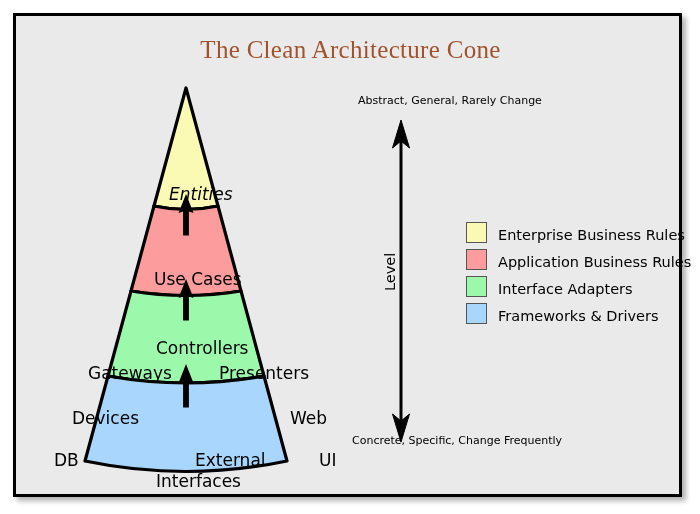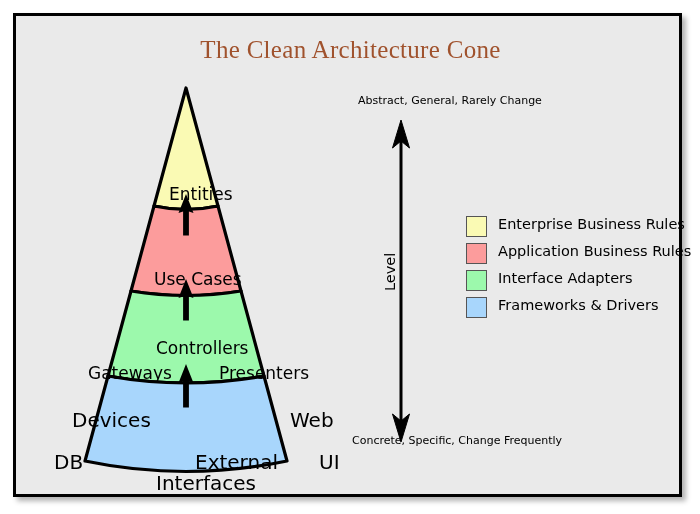--- a/index.html
+++ b/index.html
@@ -36,21 +36,21 @@
     white-space:nowrap;
   }
 
   
   .cone-svg{position:absolute;left:0;top:0;width:669px;height:484px;pointer-events:none;}
 
   
   .cone-label{
     position:absolute;
     color:#000000;
-    font-size:20px;
+    font-size:17px;
     white-space:nowrap;
     text-align:center;
   }
   .cone-label.big{font-size:17px;}
 
   
   .axis-text{
     position:absolute;
     color:#000000;
     font-size:11px;
@@ -62,21 +62,21 @@
     font-size:14.5px;
     white-space:nowrap;
     transform:rotate(-90deg);
     transform-origin:left top;
   }
 
   
   .legend{position:absolute;left:450px;top:200px;}
   .legend-row{
     display:flex;
-    align-items:flex-start;
+    align-items:flex-end;
     height:27px;
   }
   .swatch{
     width:21px;height:21px;
     border:1.5px solid #555555;
     box-sizing:border-box;
     flex:0 0 auto;
   }
   .legend-text{
     margin-left:11px;
@@ -125,21 +125,21 @@
       </g>
 
       <g fill="#000000" stroke="#000000">
         <line x1="385" y1="122" x2="385" y2="408" stroke-width="3"></line>
         <path d="M 385 104 l 8.5 28 l -8.5 -7 l -8.5 7 Z"></path>
         <path d="M 385 426 l 8.5 -28 l -8.5 7 l -8.5 -7 Z"></path>
       </g>
     </svg>
 
     <div>
-      <span class="cone-label big" style="left:153px;top:168px;">Entities</span>
+      <span class="cone-label big" style="left:153px;top:168px;font-style:italic;">Entities</span>
       <span class="cone-label big" style="left:138px;top:253px;">Use Cases</span>
       <span class="cone-label big" style="left:140px;top:322px;">Controllers</span>
       <span class="cone-label big" style="left:72px;top:347px;">Gateways</span>
       <span class="cone-label big" style="left:203px;top:347px;">Presenters</span>
       <span class="cone-label" style="left:56px;top:392px;">Devices</span>
       <span class="cone-label" style="left:274px;top:392px;">Web</span>
       <span class="cone-label" style="left:38px;top:434px;">DB</span>
       <span class="cone-label" style="left:303px;top:434px;">UI</span>
       <span class="cone-label" style="left:147px;top:434px;margin-left:32px;">External</span>
       <span class="cone-label" style="left:140px;top:455px;">Interfaces</span>

